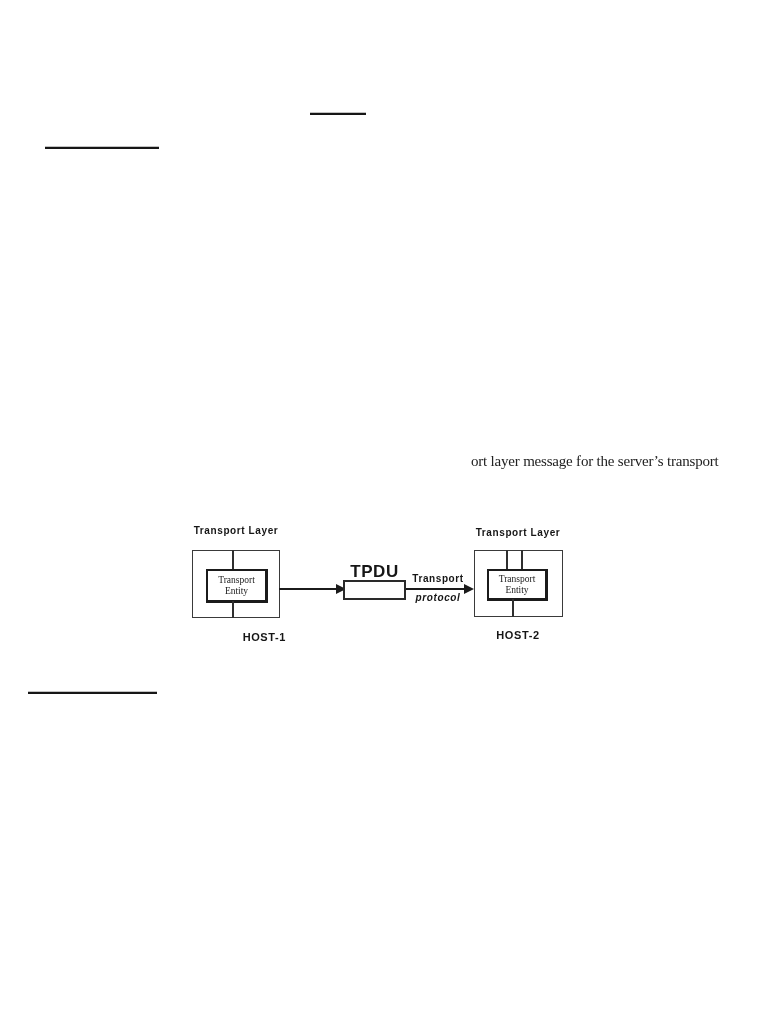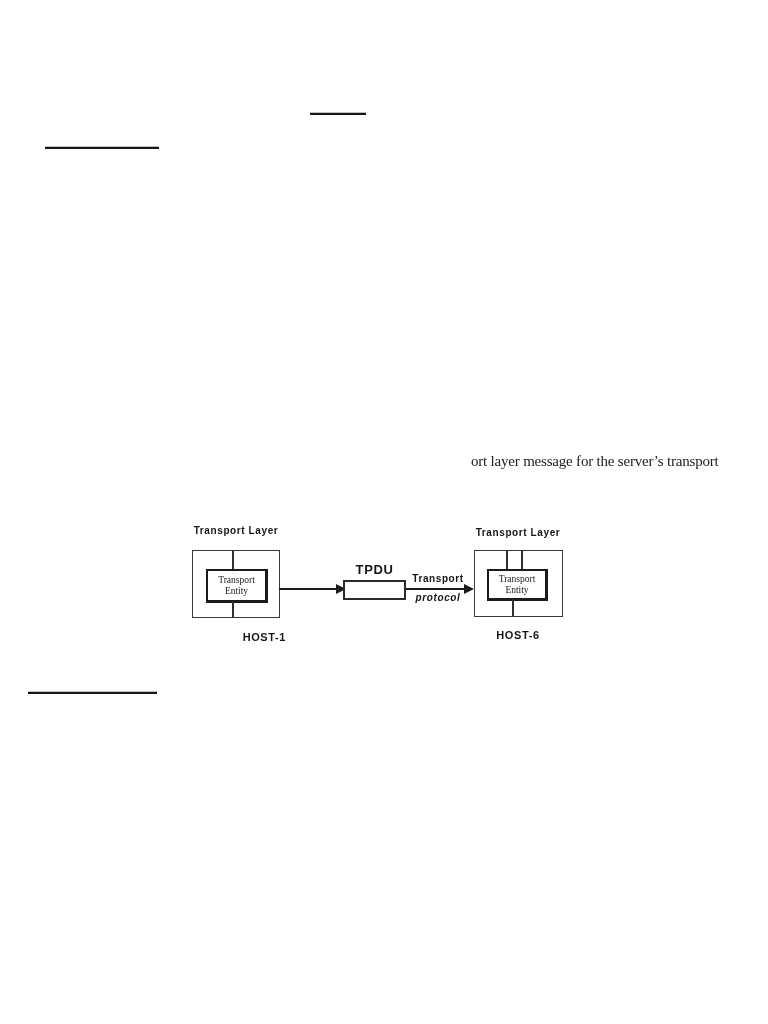--- a/index.html
+++ b/index.html
@@ -97,21 +97,21 @@
     border-top: 5px solid transparent;
     border-bottom: 5px solid transparent;
     border-left: 10px solid #1b1b1b;
   }
 
   
   .lbl-layer-1 { left: 186px; top: 525px; width: 100px; }
   .lbl-layer-2 { left: 468px; top: 527px; width: 100px; }
   .lbl-host-1  { left: 186px; top: 631px; width: 100px; font-size: 11px; text-align: right; }
   .lbl-host-2  { left: 468px; top: 629px; width: 100px; font-size: 11px; }
-  .lbl-tpdu    { left: 343px; top: 562px; width: 63px;  font-size: 13px; }
+  .lbl-tpdu    { left: 343px; top: 562px; width: 63px;  font-size: 17px; }
   .lbl-tp1     { left: 410px; top: 573px; width: 56px; }
   .lbl-tp2     { left: 410px; top: 592px; width: 56px; font-style: italic; }
 
   
   .outer-1 { left: 192px; top: 550px; width: 88px; height: 68px; }
   .inner-1 { left: 206px; top: 569px; width: 62px; height: 34px; }
   .outer-2 { left: 474px; top: 550px; width: 89px; height: 67px; }
   .inner-2 { left: 487px; top: 569px; width: 61px; height: 32px; }
   .tpdu-box { left: 343px; top: 580px; width: 63px; height: 20px; }
 
@@ -165,16 +165,16 @@
 
     <div class="dlabel lbl-layer-2">Transport Layer</div>
     <div class="box outer-box outer-2"></div>
     <div class="tick tick-2-top-a"></div>
     <div class="tick tick-2-top-b"></div>
     <div class="box inner-box inner-2">
       <span>Transport</span>
       <span>Entity</span>
     </div>
     <div class="tick tick-2-bottom"></div>
-    <div class="dlabel lbl-host-2">HOST-6</div>
+    <div class="dlabel lbl-host-2">HOST-2</div>
 
   </div>
 </div>
 
 </body></html>

